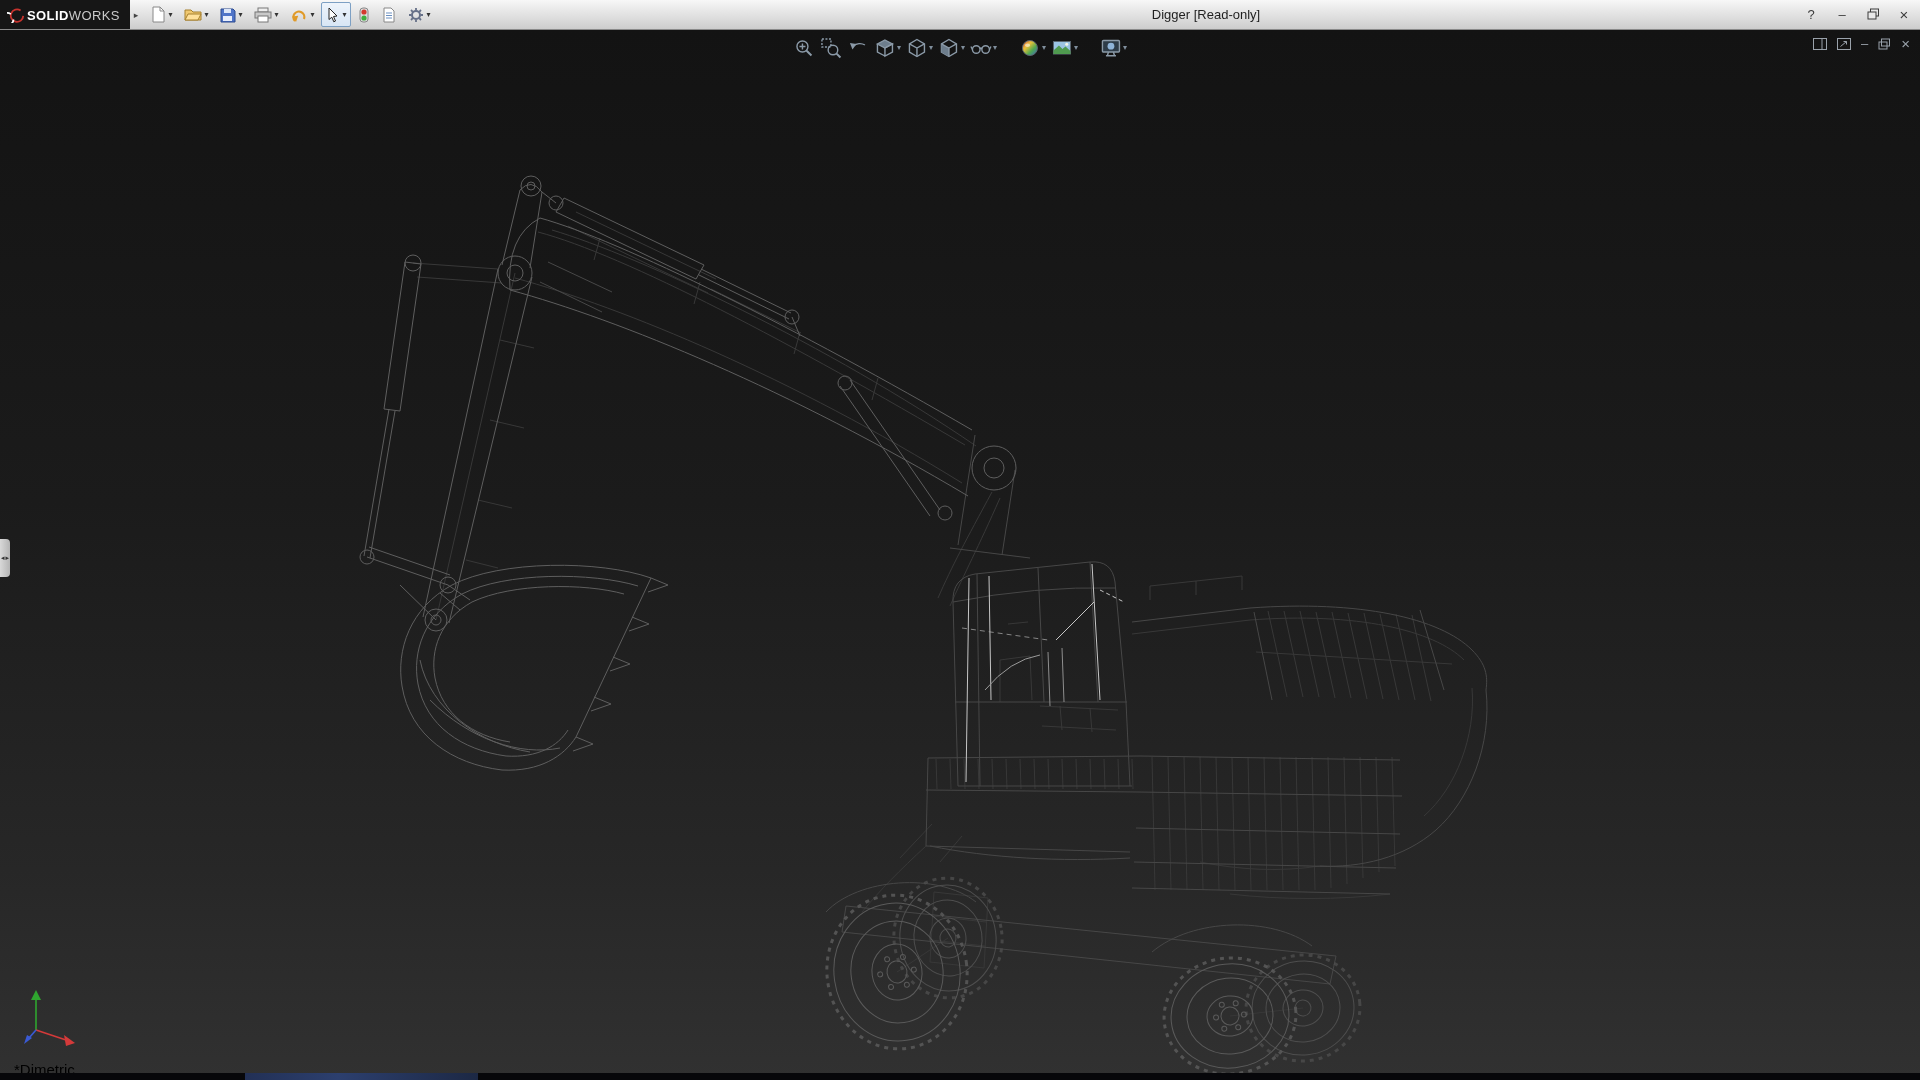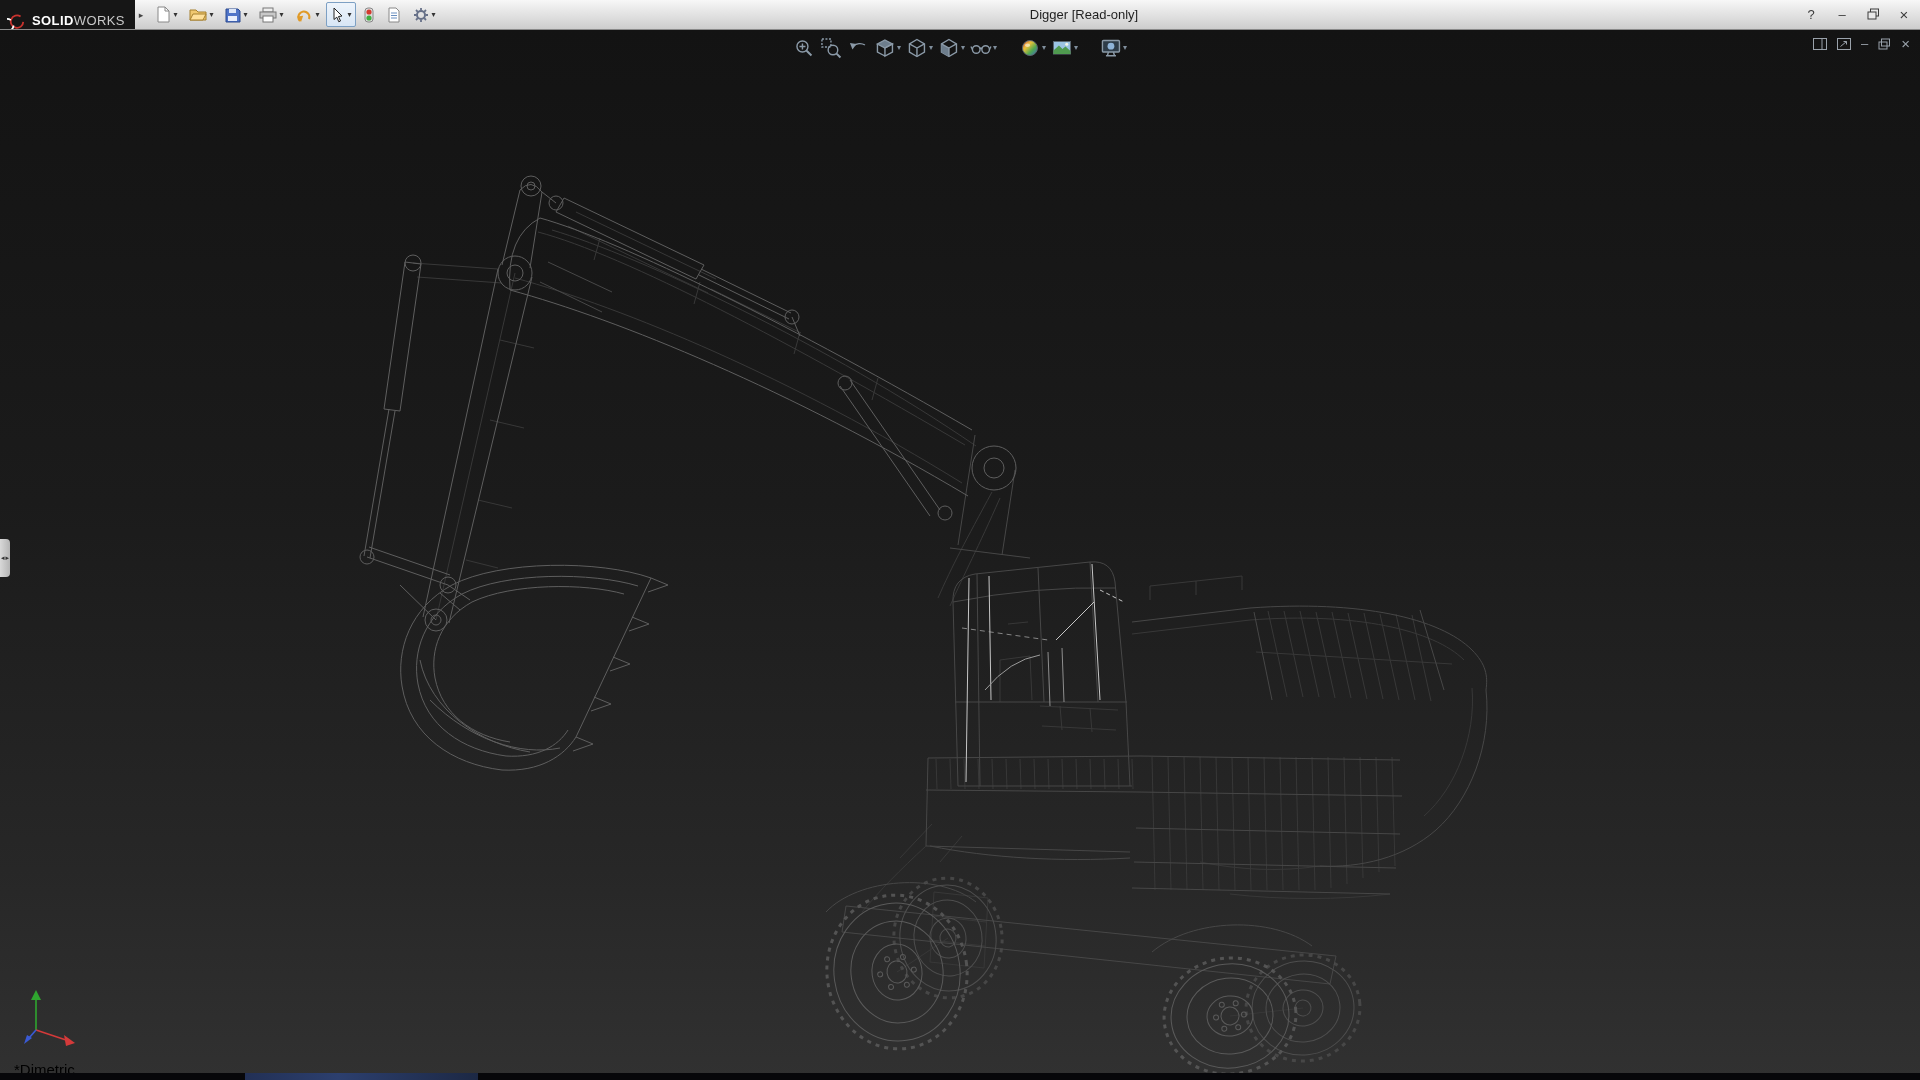--- a/index.html
+++ b/index.html
@@ -3,29 +3,29 @@
 <meta charset="utf-8">
 <style>
   html,body{margin:0;padding:0;width:1920px;height:1080px;overflow:hidden;
     font-family:"Liberation Sans",sans-serif;background:#000;user-select:none;position:relative;}
   .app{position:absolute;inset:0;}
 
   
   .titlebar{position:absolute;top:0;left:0;right:0;height:29px;
     background:linear-gradient(#f7f7f7,#e0e0e0 55%,#cdcdcd);
     border-bottom:1px solid #8a8a8a;display:flex;align-items:center;z-index:30;}
-  .logo{height:29px;background:#161616;display:flex;align-items:flex-end;padding:0 10px 0 7px;gap:5px;flex:0 0 auto;}
+  .logo{height:29px;background:#161616;display:flex;align-items:center;padding:0 10px 0 7px;flex:0 0 auto;}
   .brand-bold{color:#ffffff;font-weight:bold;font-size:13px;letter-spacing:.4px;}
   .brand-light{color:#c9c9c9;font-size:13px;letter-spacing:.4px;}
   .menu-expand{color:#444;font-size:9px;margin:0 7px 0 4px;}
   .tb-btn{height:25px;display:flex;align-items:center;justify-content:center;gap:2px;
     padding:0 4px;margin:0 1px;background:transparent;border:1px solid transparent;}
   .tb-btn.active{border:1px solid #7da0c4;background:linear-gradient(#eef4fb,#d8e6f5);border-radius:2px;}
   .caret{font-size:8px;color:#333;line-height:1;}
-  .title{position:absolute;left:1084px;transform:translateX(-50%);top:0;height:29px;
+  .title{position:absolute;left:1206px;transform:translateX(-50%);top:0;height:29px;
     line-height:29px;font-size:13px;color:#1f1f1f;white-space:nowrap;}
   .win-controls{position:absolute;right:8px;top:0;height:29px;display:flex;align-items:center;gap:15px;}
   .win-btn{color:#3c3c3c;font-size:13px;width:16px;text-align:center;background:none;border:none;padding:0;line-height:1;}
 
   
   .viewport{position:absolute;top:29px;left:0;right:0;bottom:0;background:#1a1a1a;}
   .scene{position:absolute;top:0;left:0;}
 
   
   .headsup{position:absolute;top:7px;left:50%;transform:translateX(-50%);

